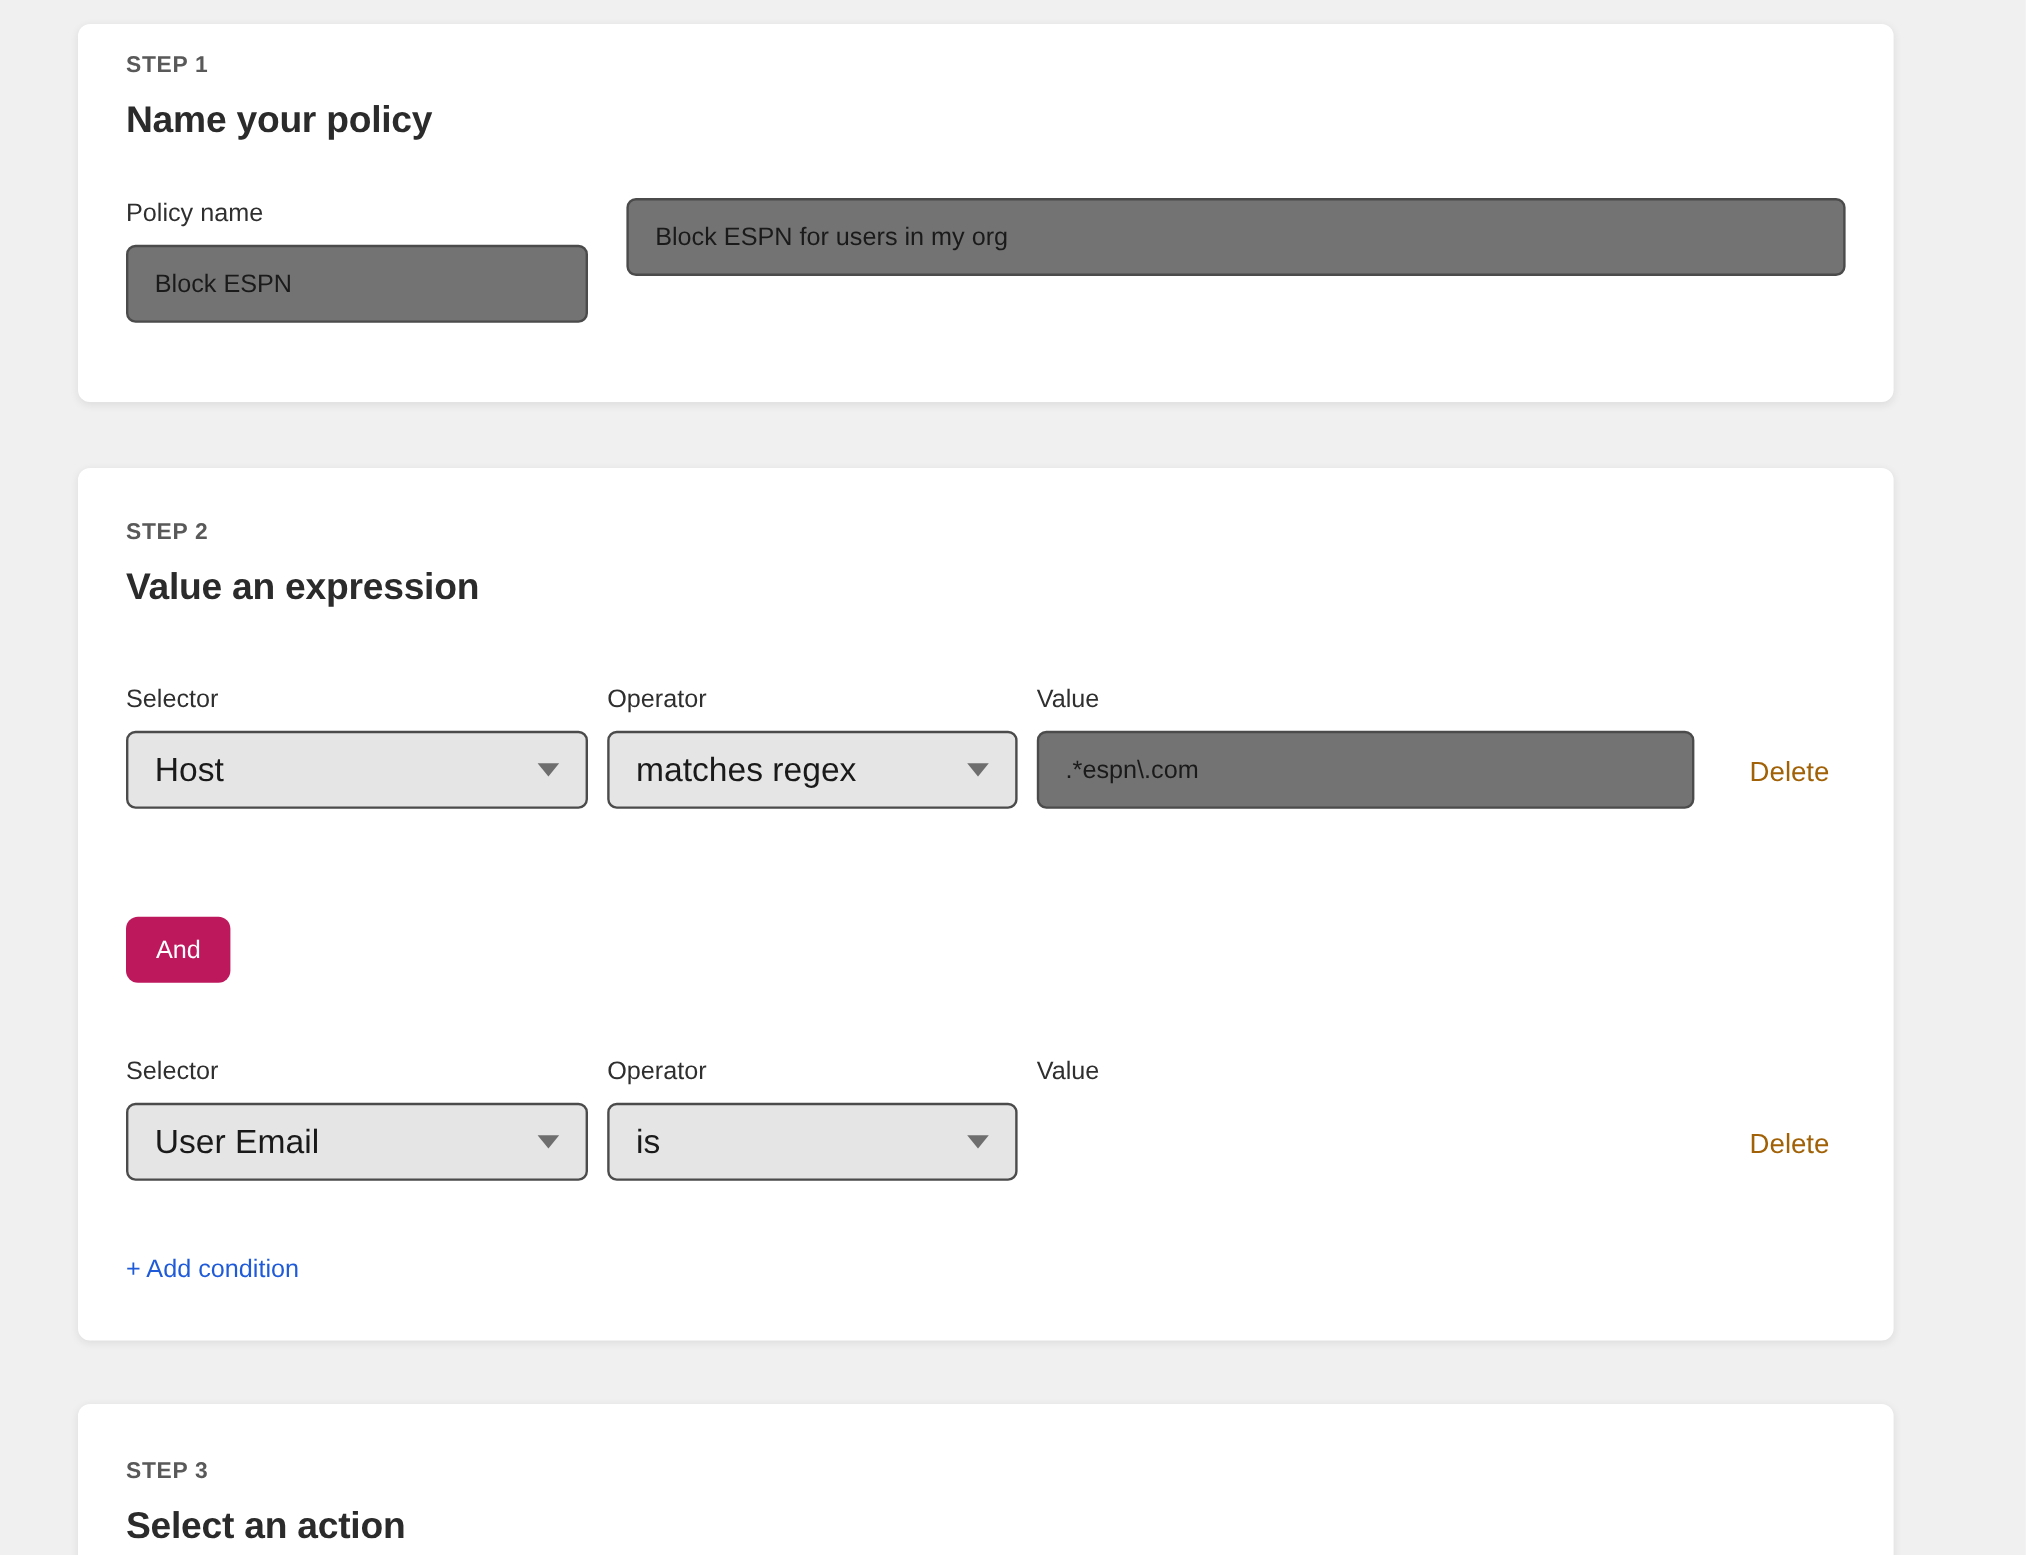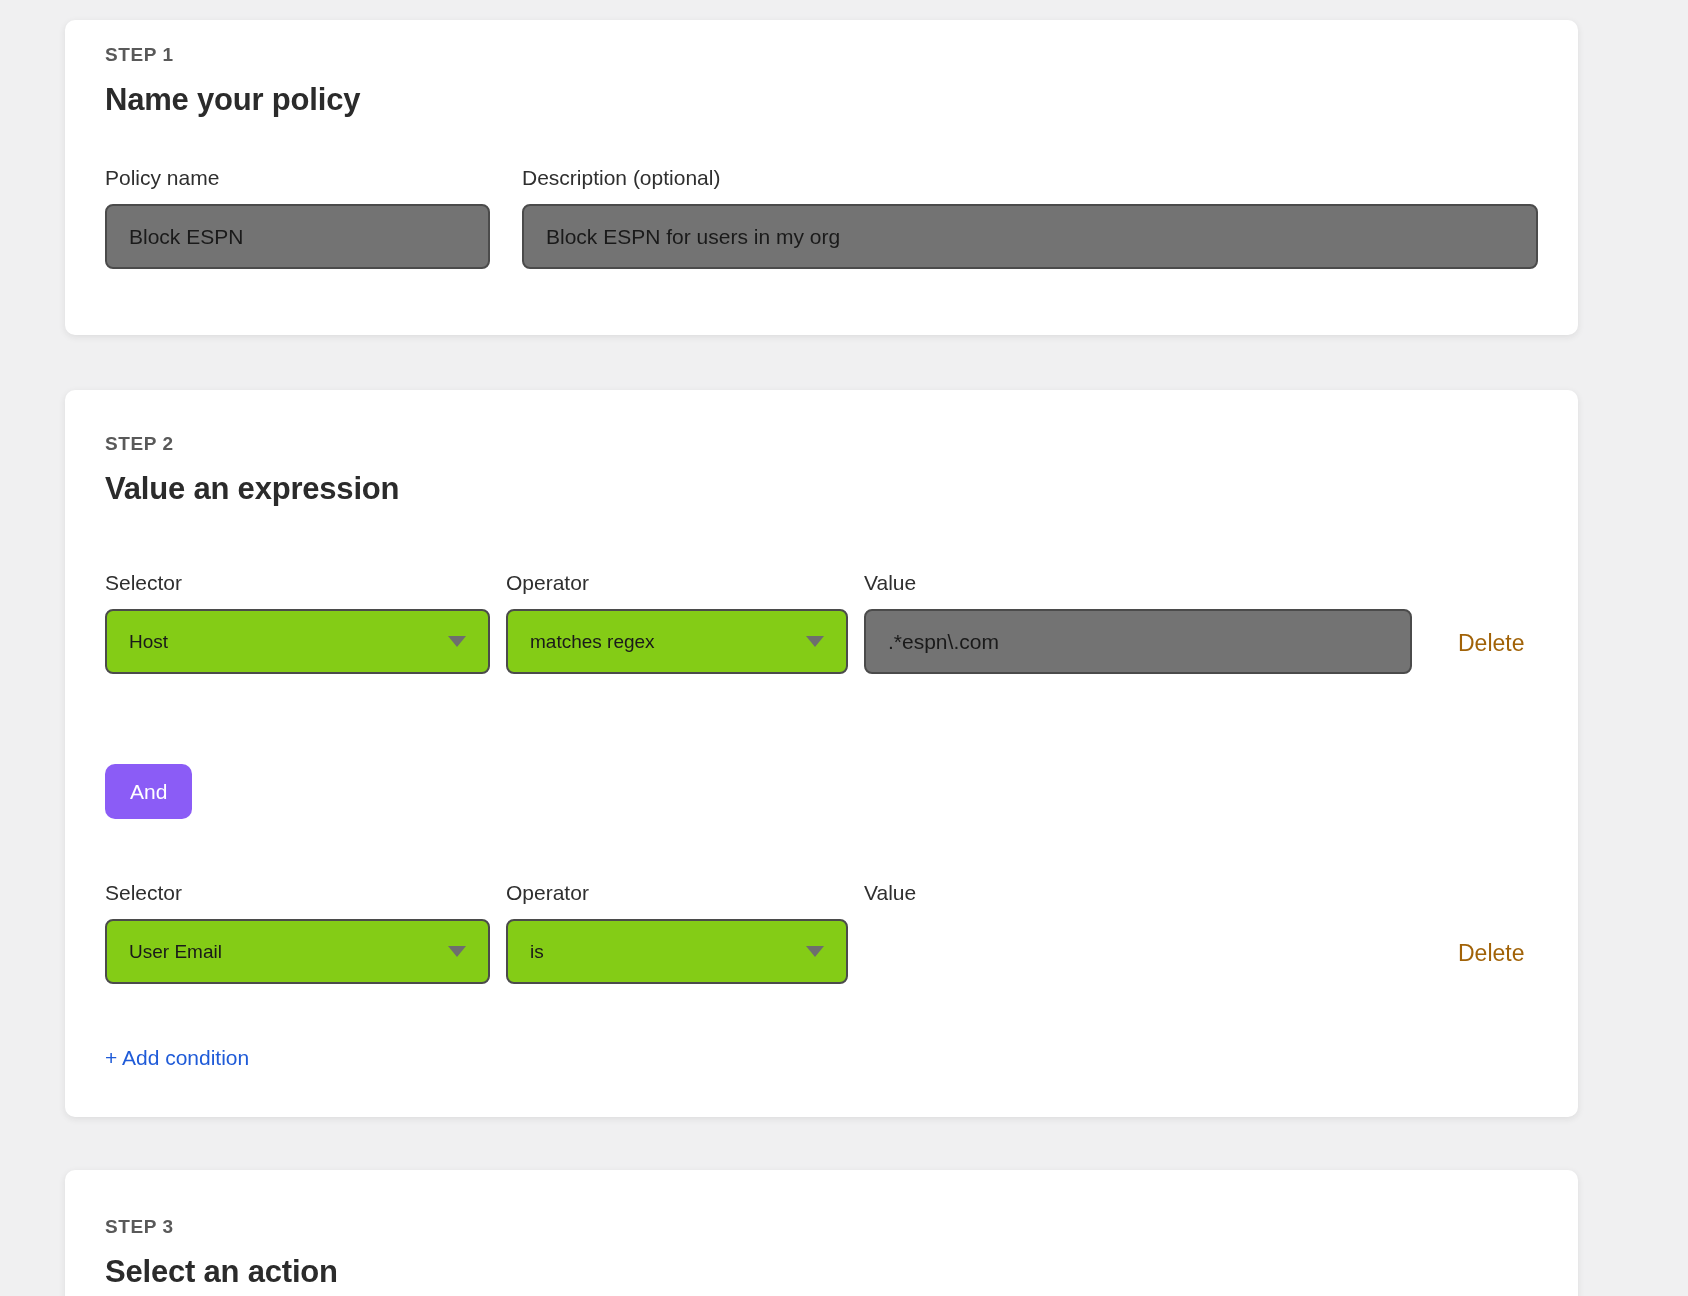--- a/index.html
+++ b/index.html
@@ -48,22 +48,22 @@
     font-size: 21px; color: #1a1a1a;
     font-family: "Liberation Sans", "DejaVu Sans", sans-serif;
     background: #737373;
     outline: none;
   }
   .select {
     height: 65px;
     border: 2px solid #4b4b4b; border-radius: 8px;
     padding: 0 22px;
     display: flex; align-items: center; justify-content: space-between;
-    font-size: 19px; color: #1a1a1a;
-    background: #84cc16;
+    font-size: 28px; color: #1a1a1a;
+    background: #e5e5e5;
     cursor: pointer;
   }
   .caret {
     width: 0; height: 0;
     border-left: 9px solid transparent;
     border-right: 9px solid transparent;
     border-top: 11px solid #6e6e6e;
     flex: 0 0 auto;
     margin-left: 12px;
   }
@@ -80,21 +80,21 @@
     margin-left: 46px; margin-bottom: 17px;
     font-size: 23px; color: #a16207;
     text-decoration: none;
     cursor: pointer;
   }
   .and-btn {
     display: block;
     margin-top: 90px;
     height: 55px; min-width: 84px;
     padding: 0 25px;
-    background: #8b5cf6; color: #ffffff;
+    background: #be185d; color: #ffffff;
     font-size: 21px;
     font-family: "Liberation Sans", "DejaVu Sans", sans-serif;
     border: none; border-radius: 10px;
     cursor: pointer;
   }
   .add-condition {
     display: inline-block;
     margin-top: 62px;
     font-size: 21px; color: #1f5bd8;
     text-decoration: none;
@@ -108,21 +108,20 @@
 
   <section class="card card1">
     <div class="step-label">STEP 1</div>
     <h2 class="card-title">Name your policy</h2>
     <div class="fields-row">
       <div class="col-policy">
         <label class="field-label">Policy name</label>
         <input class="text-input" type="text" value="Block ESPN" style="">
       </div>
       <div class="col-desc">
-        <label class="field-label">Description (optional)</label>
         <input class="text-input" type="text" value="Block ESPN for users in my org" style="">
       </div>
     </div>
   </section>
 
   <section class="card card2">
     <div class="step-label">STEP 2</div>
     <h2 class="card-title">Value an expression</h2>
 
     

